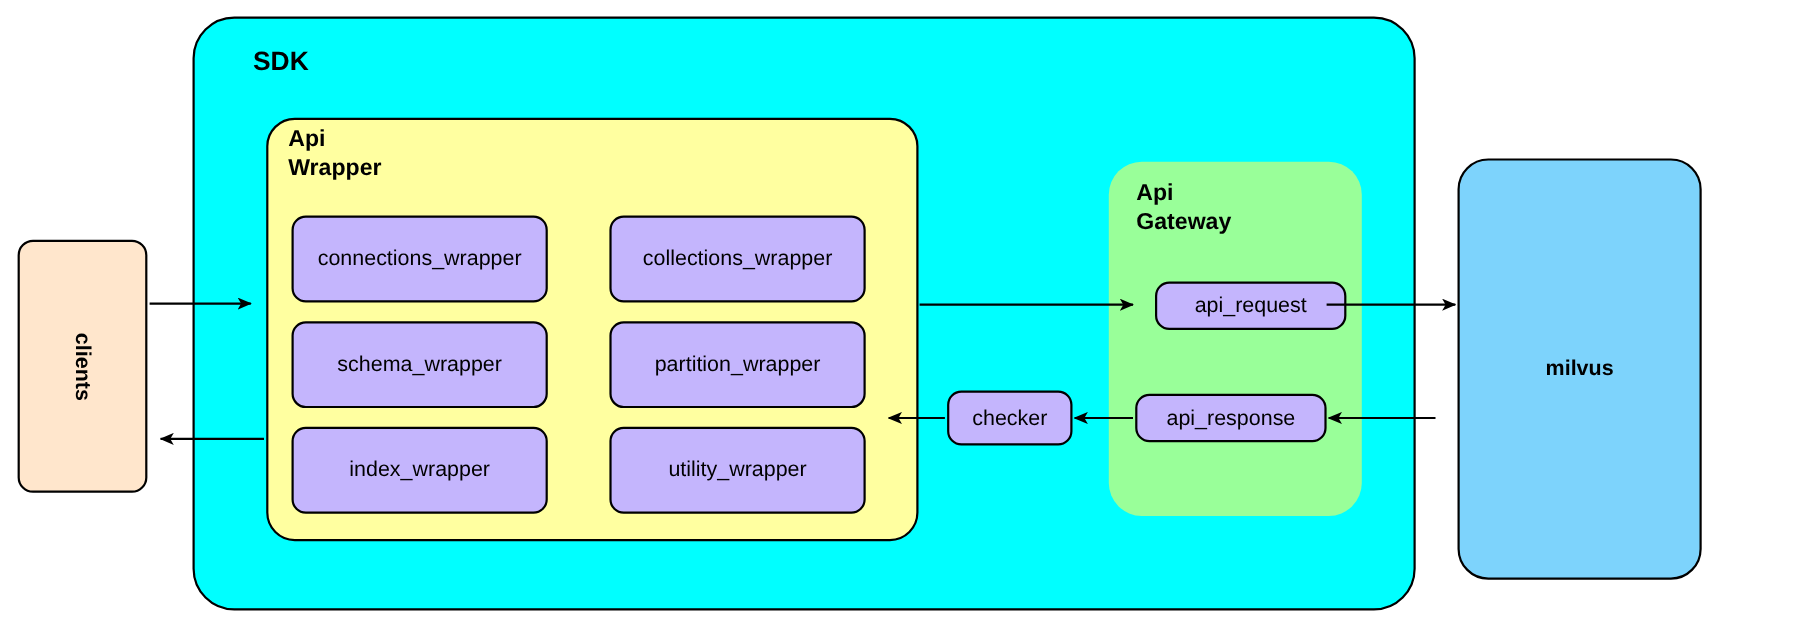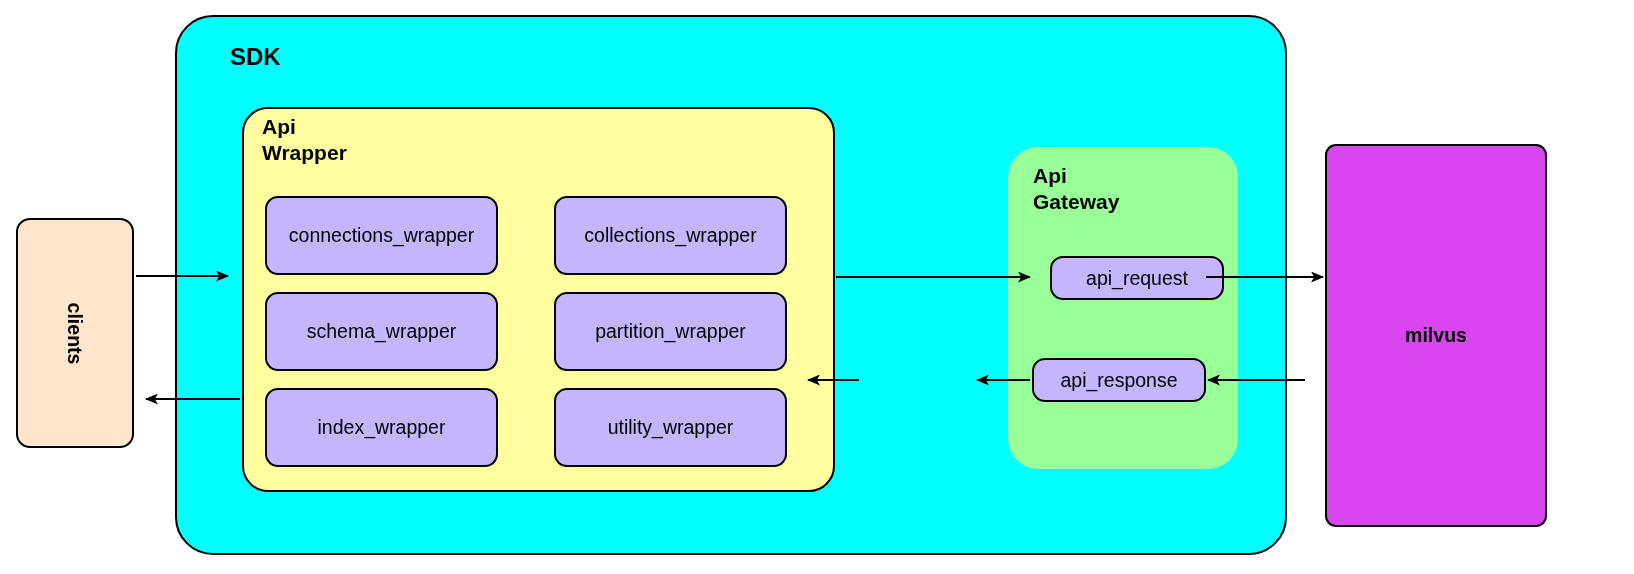--- a/index.html
+++ b/index.html
@@ -45,23 +45,23 @@
   .clients-box {
     left: 16px; top: 218px;
     width: 118px; height: 230px;
     background: #ffe6cc;
     border: 2px solid #000000;
     border-radius: 14px;
   }
   .milvus-box {
     left: 1325px; top: 144px;
     width: 222px; height: 383px;
-    background: #d946ef;
+    background: #7dd3fc;
     border: 2px solid #000000;
-    border-radius: 11px;
+    border-radius: 28px;
   }
   
   .group-title {
     position: absolute;
     font-weight: bold;
     color: #000000;
     line-height: 1.22;
     white-space: pre-line;
     pointer-events: none;
   }
@@ -134,20 +134,21 @@
   <div class="group-title wrap-title">Api
 Wrapper</div>
 
   <div class="node w-col-a w-row-1">connections_wrapper</div>
   <div class="node w-col-b w-row-1">collections_wrapper</div>
   <div class="node w-col-a w-row-2">schema_wrapper</div>
   <div class="node w-col-b w-row-2">partition_wrapper</div>
   <div class="node w-col-a w-row-3">index_wrapper</div>
   <div class="node w-col-b w-row-3">utility_wrapper</div>
 
+  <div class="node checker">checker</div>
 
   <div class="box apigateway-box"></div>
   <div class="group-title gate-title">Api
 Gateway</div>
 
   <div class="node api-req">api_request</div>
   <div class="node api-res">api_response</div>
 
   <div class="box milvus-box">
     <div class="center-label">

